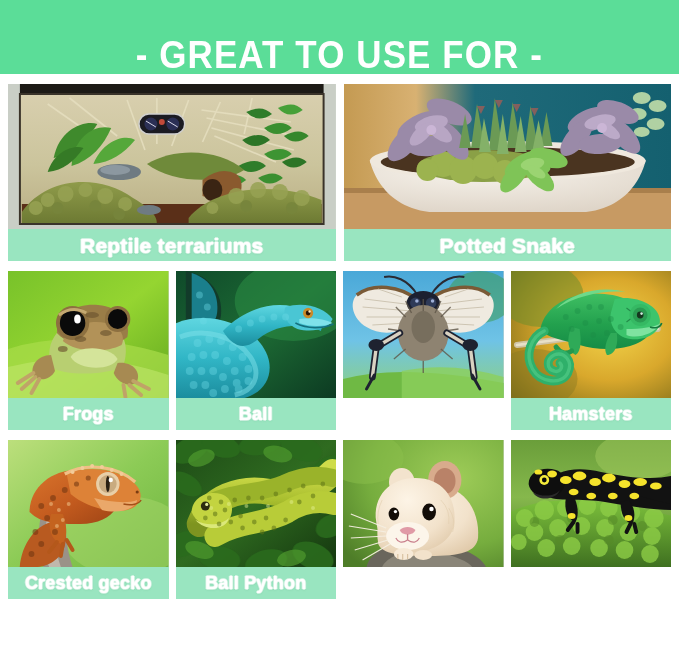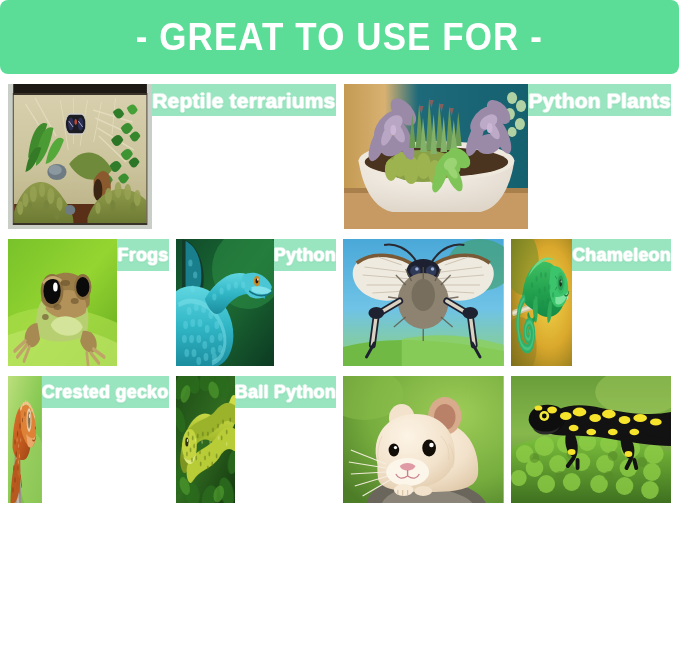--- a/index.html
+++ b/index.html
@@ -14,24 +14,23 @@
     font-family: "Liberation Sans", sans-serif;
     -webkit-font-smoothing: antialiased;
   }
 
   
   .banner {
     width: 679px;
     height: 74px;
     background: #5bdd98;
     display: flex;
-    align-items: center;
+    align-items: flex-end;
     justify-content: center;
     box-sizing: border-box;
-    border-radius: 8px;
   }
   .banner-title {
     color: #ffffff;
     font-family: "Liberation Sans Narrow", "Liberation Sans", sans-serif;
     font-size: 38px;
     font-weight: bold;
     letter-spacing: 1.2px;
     transform: scaleX(0.92);
     white-space: nowrap;
     line-height: 1;
@@ -46,20 +45,21 @@
     display: flex;
     gap: 7px;
     margin-bottom: 10px;
   }
   .row.row-wide { gap: 8px; }
   .row:last-child { margin-bottom: 12px; }
 
   .tile {
     flex: 1 1 0;
     display: flex;
+    flex-direction: column;
     overflow: hidden;
     min-width: 0;
   }
 
   .photo {
     width: 100%;
     position: relative;
     overflow: hidden;
     background: #cfd6cd;
   }
@@ -309,21 +309,21 @@
             <ellipse cx="172" cy="92" rx="20" ry="9" transform="rotate(-50 172 92)"></ellipse>
             <ellipse cx="192" cy="84" rx="16" ry="8"></ellipse>
           </g>
           <g fill="#9bd472">
             <ellipse cx="190" cy="80" rx="12" ry="6" transform="rotate(-10 190 80)"></ellipse>
             <ellipse cx="194" cy="88" rx="10" ry="5" transform="rotate(30 194 88)"></ellipse>
           </g>
         </svg>
       </div>
       <div class="caption">
-        <span class="caption-text">Python Plants</span>
+        <span class="caption-text">Potted Snake</span>
       </div>
     </div>
   </div>
 
   <div class="row row-sq">
 
     <div class="tile">
       <div class="photo">
         <svg viewBox="0 0 164 127" preserveAspectRatio="none">
           <defs>
@@ -441,21 +441,21 @@
               <circle cx="88" cy="48" r="3.5"></circle>
             <circle cx="100" cy="46" r="3.5"></circle>
               <circle cx="112" cy="46" r="3.5"></circle>
             <circle cx="24" cy="24" r="3.5"></circle>
               <circle cx="32" cy="36" r="3.5"></circle>
               <circle cx="28" cy="50" r="3.5"></circle>
           </g>
         </svg>
       </div>
       <div class="caption">
-        <span class="caption-text">Python</span>
+        <span class="caption-text">Ball</span>
       </div>
     </div>
 
     <div class="tile">
       <div class="photo">
         <svg viewBox="0 0 164 127" preserveAspectRatio="none">
           <defs>
             <linearGradient id="spbg" x1="0" y1="0" x2="0" y2="1">
               <stop offset="0" stop-color="#4aa8d8"></stop>
               <stop offset="0.55" stop-color="#6fc3e6"></stop>
@@ -590,21 +590,21 @@
               <circle cx="76" cy="52" r="3"></circle>
             <circle cx="90" cy="50" r="3"></circle>
               <circle cx="102" cy="48" r="3"></circle>
               <circle cx="84" cy="64" r="3"></circle>
             <circle cx="98" cy="62" r="3"></circle>
               <circle cx="112" cy="56" r="3"></circle>
           </g>
         </svg>
       </div>
       <div class="caption">
-        <span class="caption-text">Chameleon</span>
+        <span class="caption-text">Hamsters</span>
       </div>
     </div>
   </div>
 
   <div class="row row-sq">
 
     <div class="tile">
       <div class="photo">
         <svg viewBox="0 0 164 127" preserveAspectRatio="none">
           <defs>

